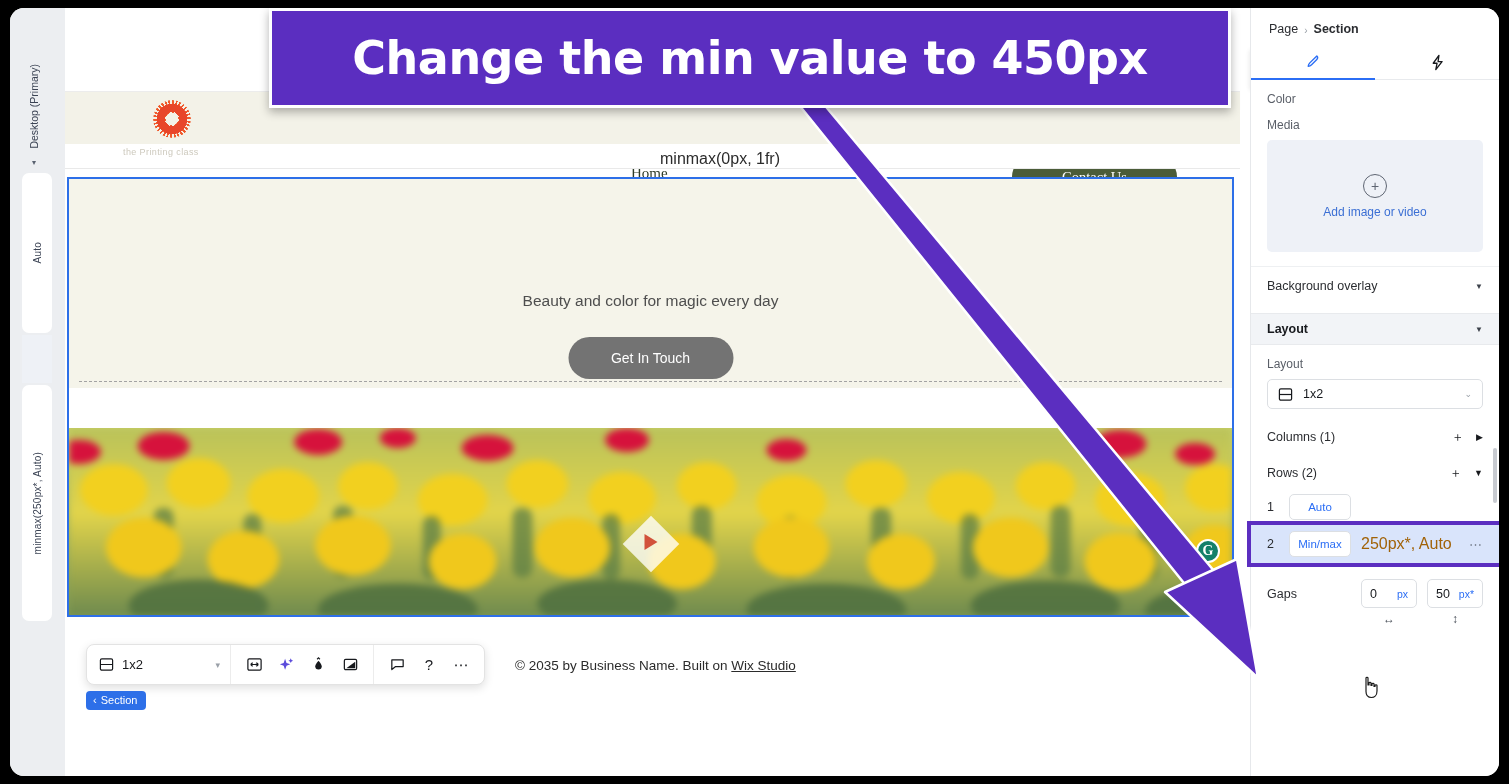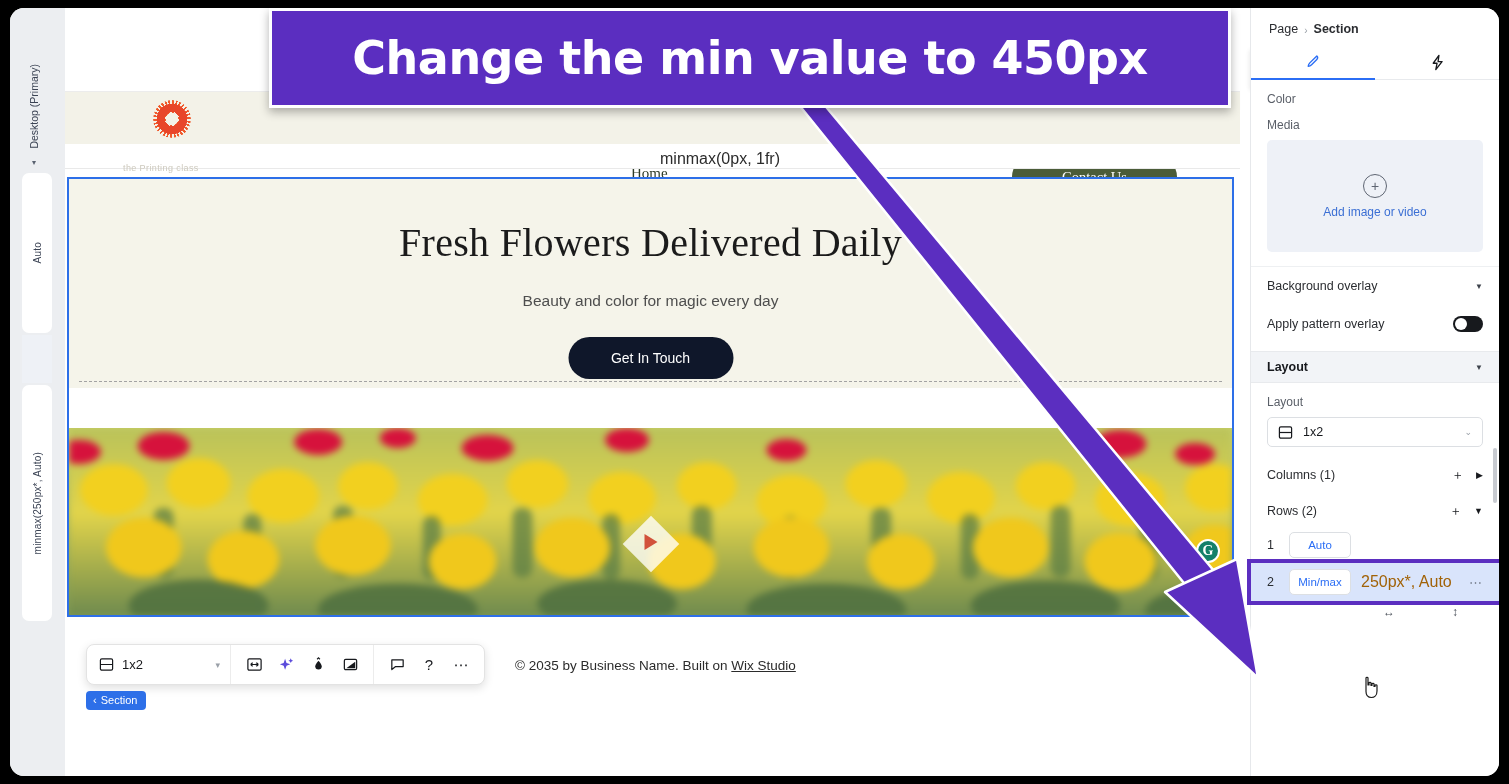--- a/index.html
+++ b/index.html
@@ -147,21 +147,21 @@
     position: absolute; left: 0; top: 95px;
     width: 100%; height: 24px;
     background: #ffffff;
     border-bottom: 1px solid #e9e9e9;
   }
   .minmax-strip .lbl {
     position: absolute; left: 595px; top: 5px;
     font-size: 16px; color: #2c2c2c;
   }
   .faint-text {
-    position: absolute; left: 58px; top: 113px;
+    position: absolute; left: 58px; top: 97px;
     font-size: 9px; color: #cdc9bd; letter-spacing: .4px;
   }
 
   
   .section-box {
     position: absolute; left: 2px; top: 127px;
     width: 1167px; height: 440px;
     border: 2px solid #2d6fe8;
     overflow: hidden;
   }
@@ -177,21 +177,21 @@
     font-size: 40px; color: #1b1b1b; letter-spacing: .3px;
   }
   .hero-sub {
     position: absolute; top: 113px; left: 0; width: 100%;
     text-align: center; font-size: 15.5px; color: #4e4e4e;
   }
   .hero-cta {
     position: absolute; top: 158px; left: 50%;
     transform: translateX(-50%);
     width: 165px; height: 42px;
-    background: #0f172a; border-radius: 26px;
+    background: #737373; border-radius: 26px;
     color: #fff; font-size: 14px;
     display: flex; align-items: center; justify-content: center;
   }
   .dotted-line {
     position: absolute; left: 10px; top: 202px;
     width: calc(100% - 20px);
     border-top: 1px dashed #a3a3a3;
   }
   .hero-media {
     position: absolute; left: 0; top: 249px;
@@ -446,21 +446,20 @@
       <div class="nav-home">Home</div>
       <div class="contact-btn">Contact Us</div>
 
       <div class="minmax-strip">
         <div class="lbl">minmax(0px, 1fr)</div>
       </div>
       <div class="faint-text">the Printing class</div>
 
       <div class="section-box">
         <div class="hero-top">
-          <div class="hero-title">Fresh Flowers Delivered Daily</div>
           <div class="hero-sub">Beauty and color for magic every day</div>
           <div class="hero-cta">Get In Touch</div>
           <div class="dotted-line"></div>
         </div>
 
         <div class="hero-media">
           <svg class="tulips" viewBox="0 0 1167 189" preserveAspectRatio="none">
             <defs>
               <linearGradient id="bgg" x1="0" y1="0" x2="0" y2="1">
                 <stop offset="0" stop-color="#b9c25a"></stop>
@@ -627,24 +626,20 @@
           <div class="plus-circle">+</div>
           <div class="lbl">Add image or video</div>
         </div>
       </div>
 
       <div class="sec" style="margin-top:14px;border-top:1px solid #eef0f2;">
         <div class="row-line">
           <span>Background overlay</span>
           <span class="caret">▼</span>
         </div>
-        <div class="row-line">
-          <span>Apply pattern overlay</span>
-          <span class="toggle"></span>
-        </div>
       </div>
 
       <div class="sec-head" style="margin-top:8px;">
         <span>Layout</span>
         <span class="caret">▼</span>
       </div>
 
       <div class="sec">
         <div class="sec-label">Layout</div>
         <div class="select-box">
@@ -679,20 +674,33 @@
 
         <div class="row2-wrap">
           <div class="track-row" style="height:28px">
             <span class="track-num">2</span>
             <span class="track-pill">Min/max</span>
             <span class="track-val">250px*, Auto</span>
             <span class="track-dots">⋯</span>
           </div>
         </div>
 
+        <div class="gaps-row">
+          <span class="gaps-lbl">Gaps</span>
+          <span class="gaps-inputs">
+            <span class="gap-box">
+              <span>0</span>
+              <span class="u">px</span>
+            </span>
+            <span class="gap-box">
+              <span>50</span>
+              <span class="u">px*</span>
+            </span>
+          </span>
+        </div>
         <div class="gaps-icons">
           <span>↔</span>
           <span>↕</span>
         </div>
       </div>
 
       <div class="panel-scroll"></div>
     </div>
   </div>
 

